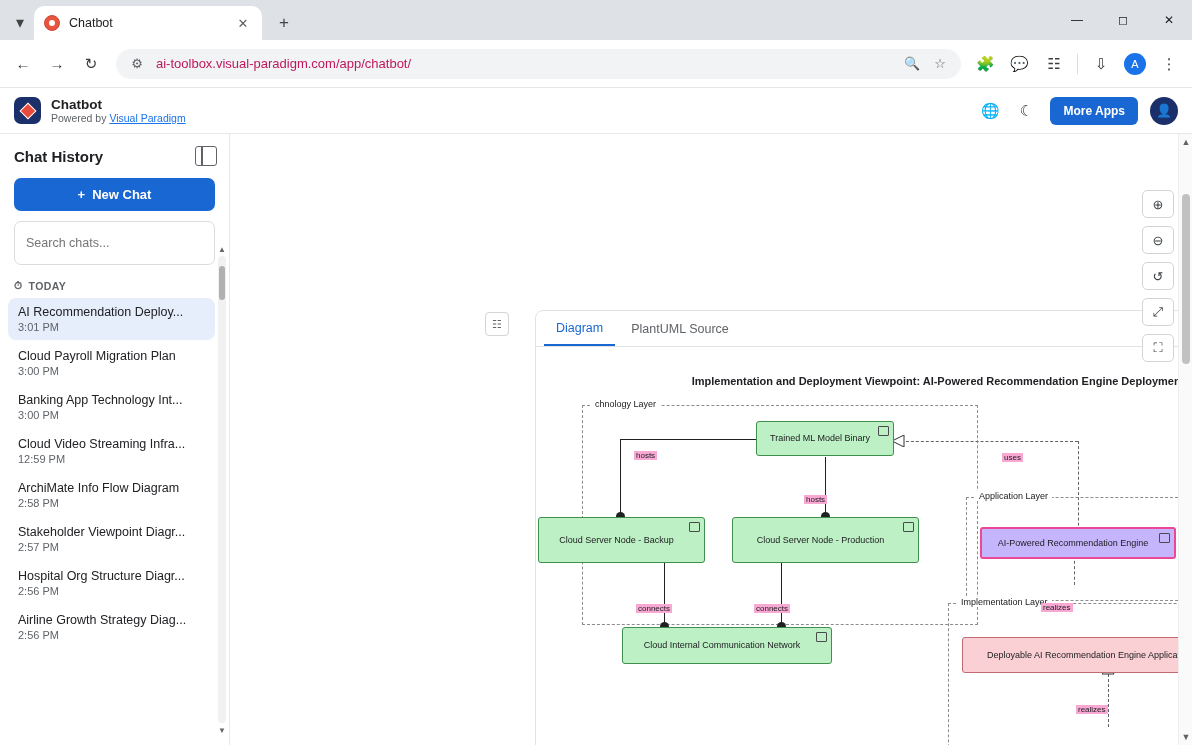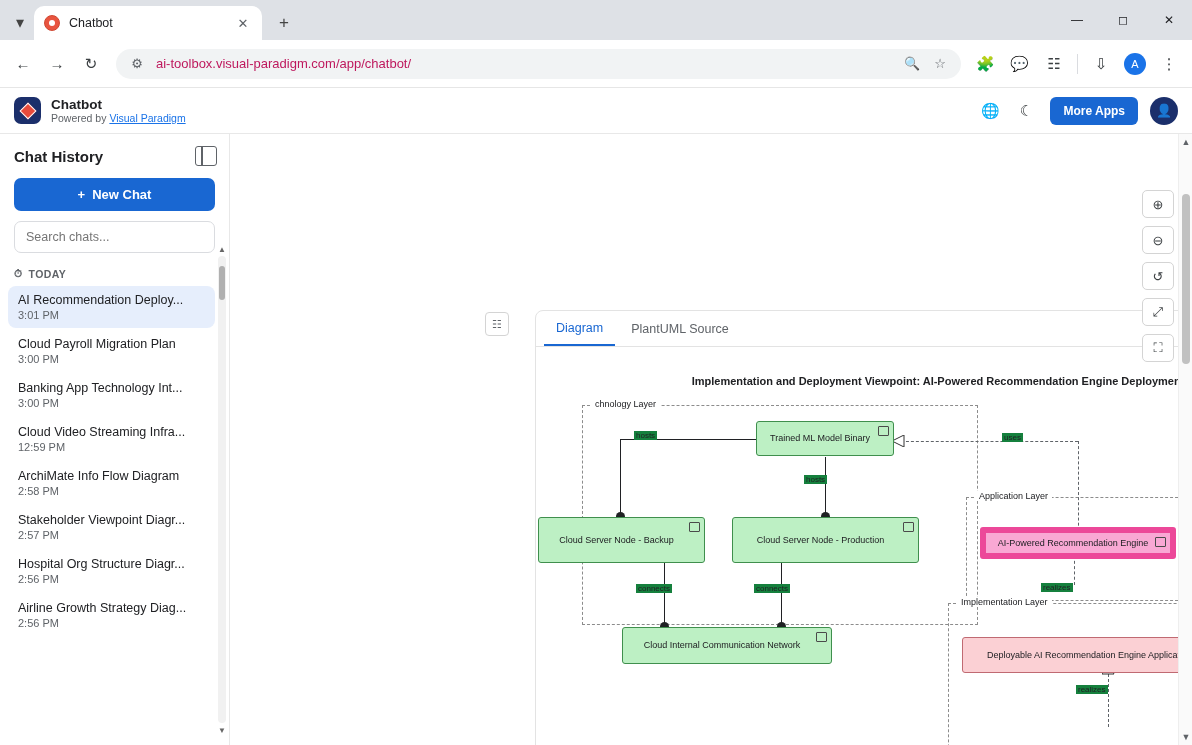--- a/index.html
+++ b/index.html
@@ -241,21 +241,21 @@
     border: none;
     border-radius: 7px;
     font-size: 13px;
     font-weight: bold;
     display: flex; align-items: center; justify-content: center;
     gap: 7px;
     cursor: pointer;
   }
   .search-chats {
     margin: 0 14px 10px 14px;
-    height: 32px;
+    height: 44px;
     border: 1px solid #dadce0;
     border-radius: 7px;
     font-size: 12.5px;
     padding: 0 11px;
     color: #202124;
     outline: none;
   }
   .section-label {
     display: flex; align-items: center; gap: 6px;
     font-size: 10.5px;
@@ -410,40 +410,41 @@
   }
   .node .nicon {
     position: absolute;
     right: 4px; top: 4px;
     width: 11px; height: 10px;
     border: 1px solid #4a4a4a;
     border-radius: 1px;
     background: transparent;
   }
   .node.green { background: #bdf0c4; border: 1px solid #3f8f4d; }
-  .node.blue  { background: #f9a8d4; border: 6px solid #ec4899; }
+  .node.blue  { background: #c4b5fd; border: 2px solid #ec4899; }
   .node.pink  { background: #fbd0d4; border: 1px solid #c06a72; }
   .edge { position: absolute; background: #202124; }
   .edge.h { height: 1px; }
   .edge.v { width: 1px; }
   .edge.dash-h { height: 0; border-top: 1px dashed #5f6368; background: none; }
   .edge.dash-v { width: 0; border-left: 1px dashed #5f6368; background: none; }
   .dot {
     position: absolute;
     width: 9px; height: 9px;
     background: #202124;
     border-radius: 50%;
   }
   .elabel {
     position: absolute;
     font-size: 8px;
     color: #202124;
-    background: #15803d;
+    background: #f9a8d4;
     padding: 0 2px;
     white-space: nowrap;
+    margin-top: 20px;
   }
   .tool-rail {
     position: absolute;
     right: 18px;
     top: 56px;
     display: flex;
     flex-direction: column;
     gap: 8px;
   }
   .tool-btn {

